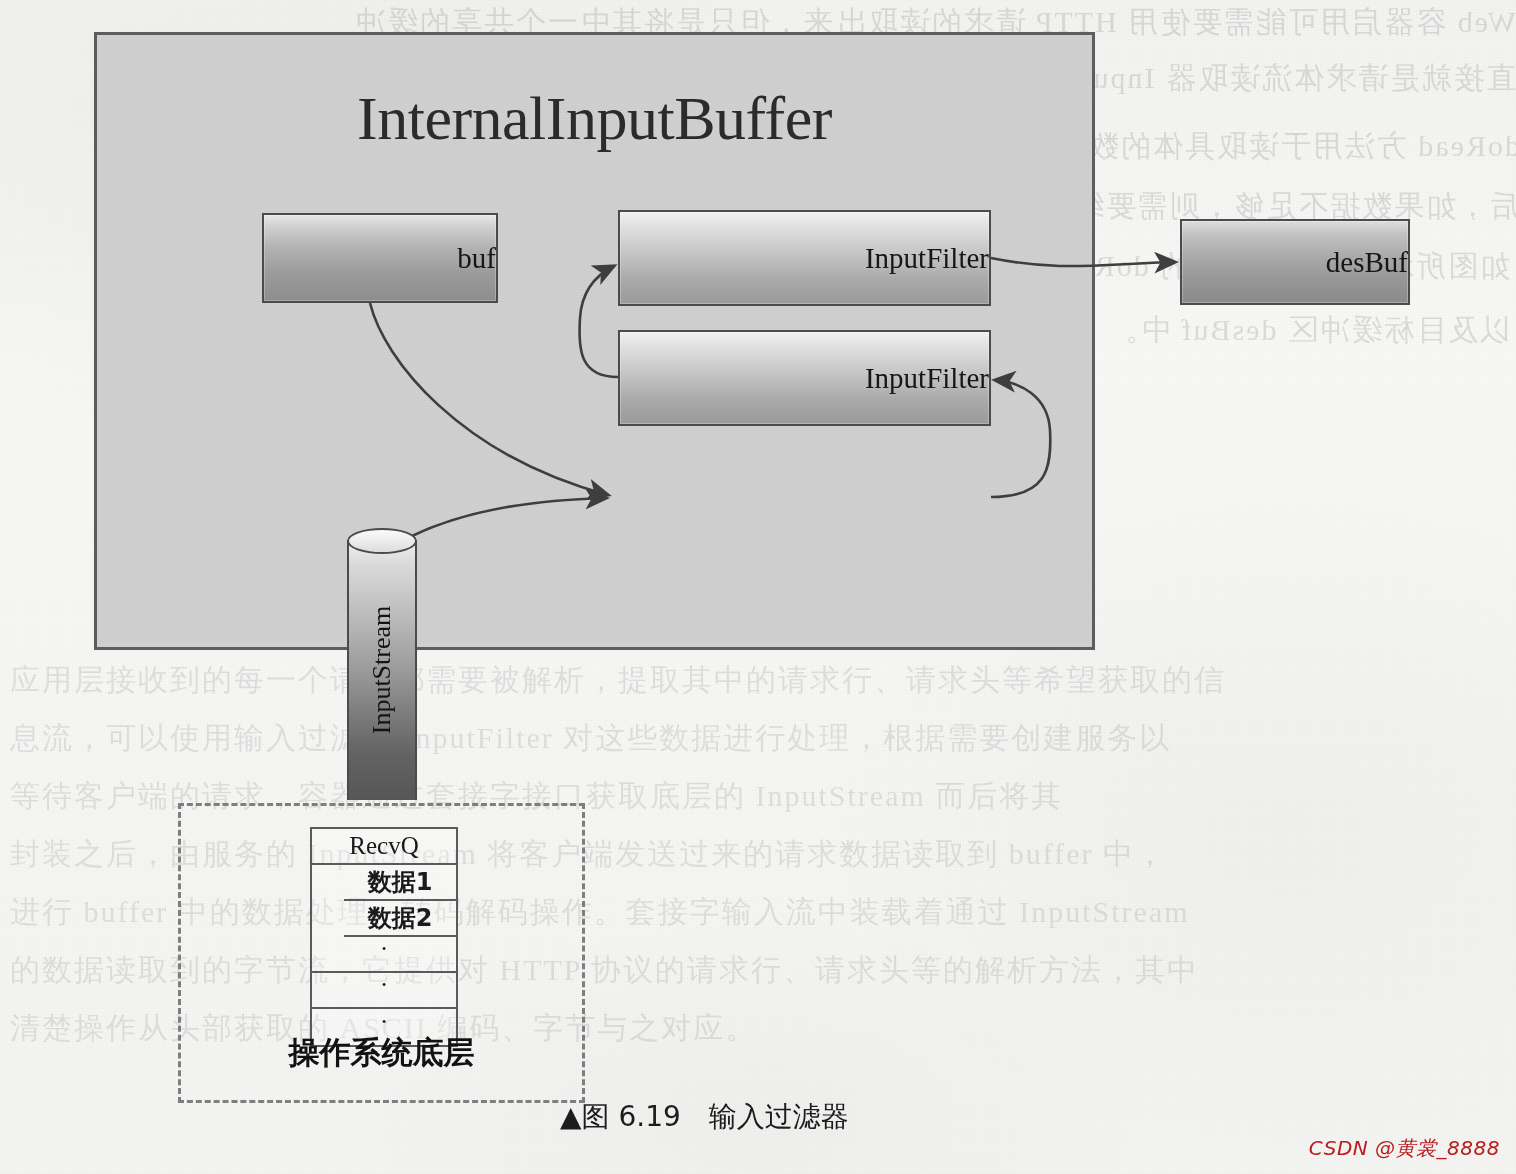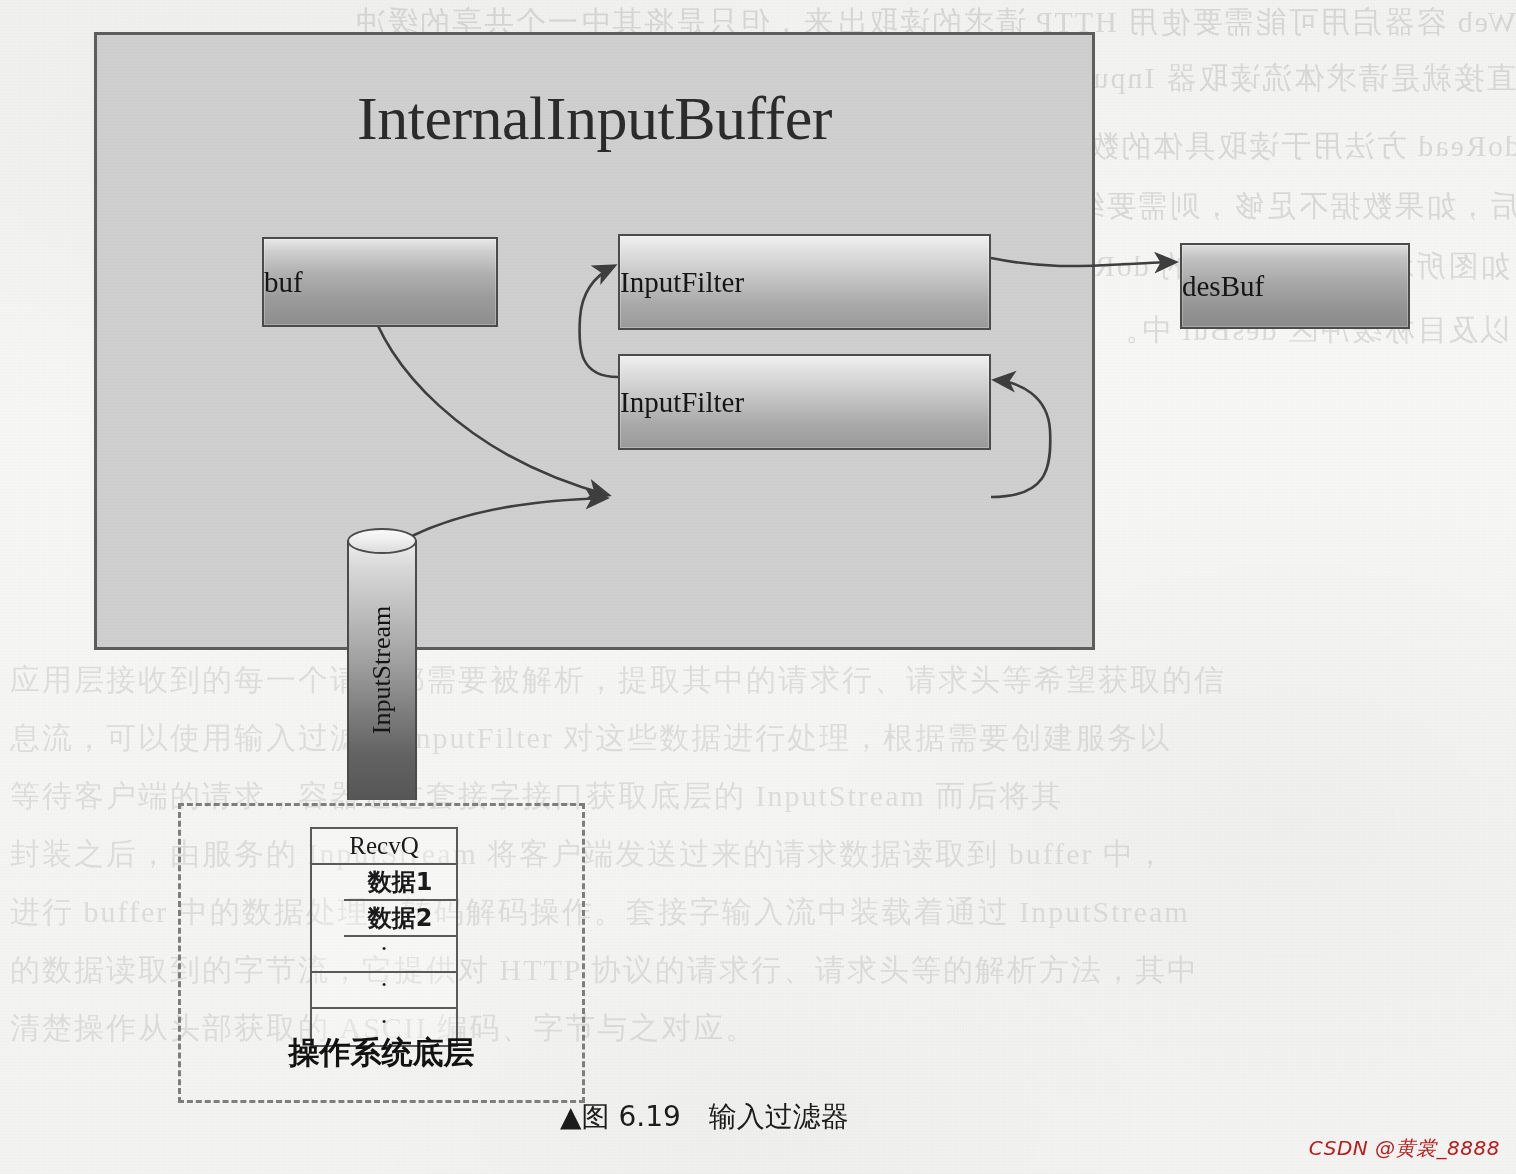--- a/index.html
+++ b/index.html
@@ -77,31 +77,30 @@
     letter-spacing: -0.5px;
   }
 
   
   .shaded-box {
     position: absolute;
     box-sizing: border-box;
     border: 2px solid #4b4b4b;
     display: flex;
     align-items: center;
-    justify-content: flex-start;
+    justify-content: flex-end;
     color: #161616;
     font-family: "Liberation Serif", "DejaVu Serif", serif;
     background: linear-gradient(180deg,
        #f0f0f0 0%,
        #dedede 18%,
        #c4c4c4 46%,
        #a9a9a9 74%,
        #9a9a9a 100%);
     box-shadow: inset 0 0 0 1px rgba(255,255,255,0.25);
-    margin-top: 24px;
   }
   .box-label { position: relative; z-index: 2; }
 
   #box-buf {
     left: 262px; top: 213px; width: 236px; height: 90px;
     font-size: 29px;
     background: linear-gradient(180deg,
        #e8e8e8 0%,
        #cfcfcf 14%,
        #b0b0b0 40%,

